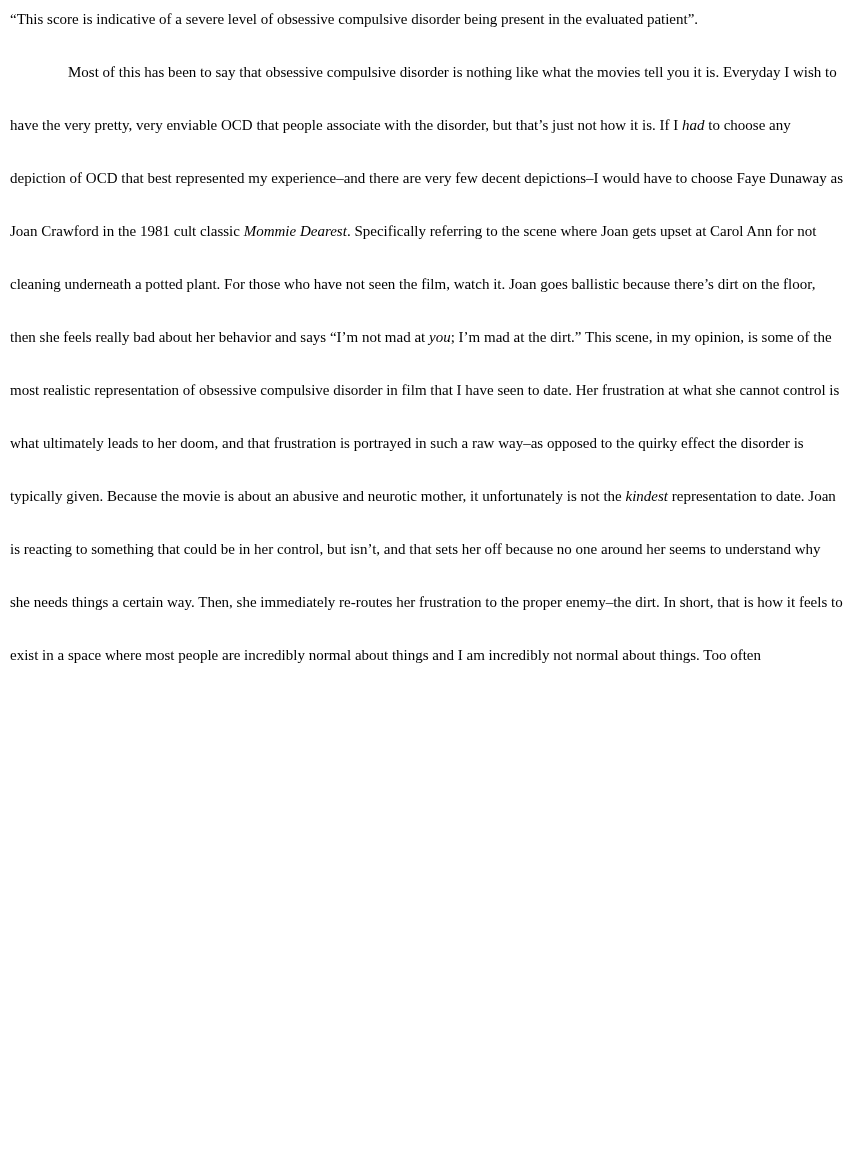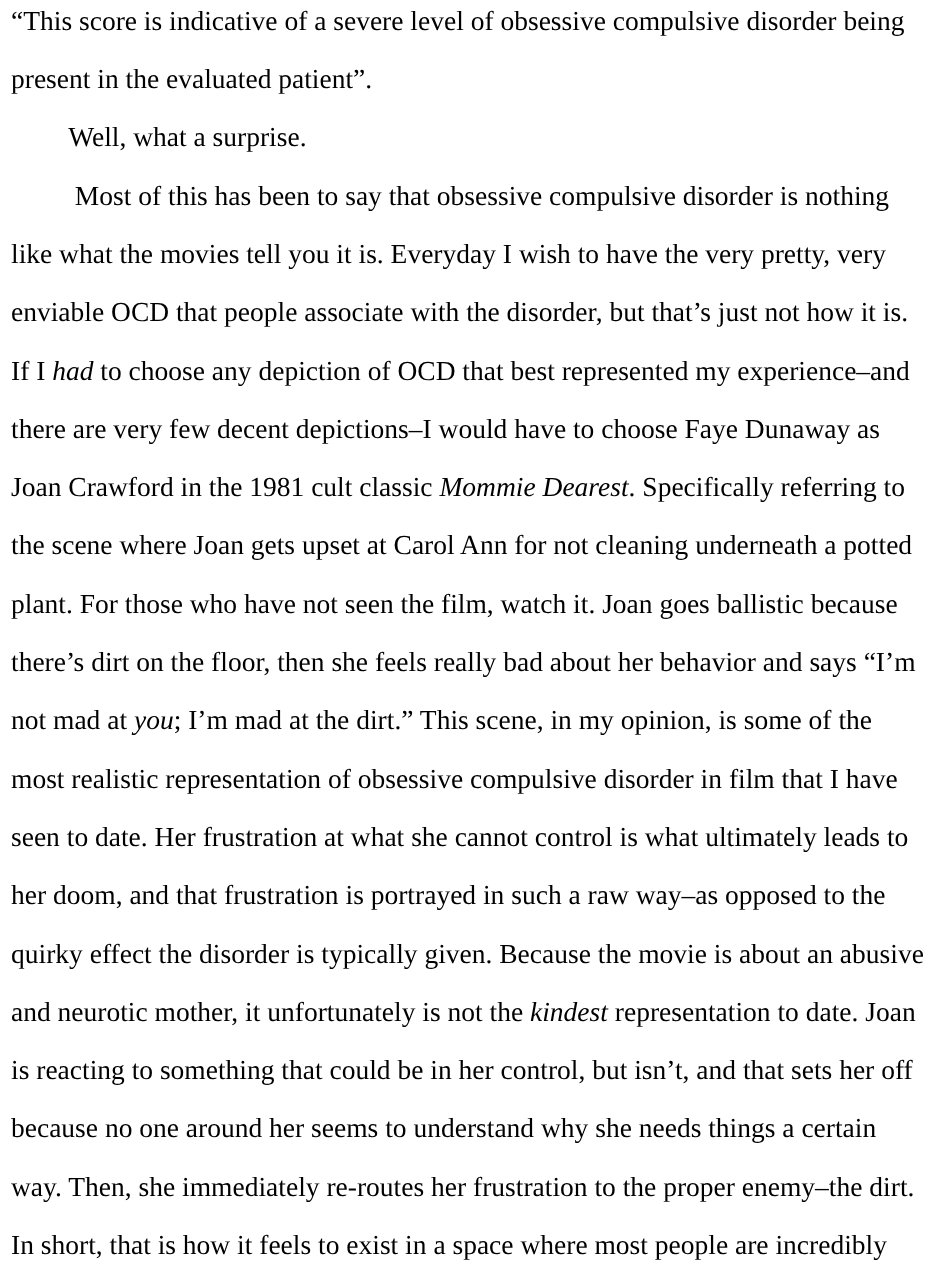--- a/index.html
+++ b/index.html
@@ -8,37 +8,36 @@
     background: #ffffff;
   }
   .page {
     width: 854px;
     height: 1162px;
     box-sizing: border-box;
     padding: 0 10px;
     overflow: hidden;
     background: #ffffff;
     font-family: "Liberation Serif", "DejaVu Serif", serif;
-    font-size: 25px;
+    font-size: 15px;
     line-height: 53px;
     color: #000000;
     text-align: left;
   }
   .content { margin-top: -7px; }
   p { margin: 0; padding: 0; }
   .indent { text-indent: 52px; }
   .indent-wide { text-indent: 58px; }
   .italic { font-style: italic; margin-top: 20px; }
 </style>
 </head>
 <body>
 
 <div class="page">
   <div class="content">
 
     <p><span>“This score is indicative of a severe level of obsessive compulsive disorder being present in the evaluated patient”.</span></p>
 
-    <p class="indent"><span>Well, what a surprise.</span></p>
 
     <p class="indent-wide"><span>Most of this has been to say that obsessive compulsive disorder is nothing like what the movies tell you it is. Everyday I wish to have the very pretty, very enviable OCD that people associate with the disorder, but that’s just not how it is. If I </span><span class="italic">had</span><span> to choose any depiction of OCD that best represented my experience–and there are very few decent depictions–I would have to choose Faye Dunaway as Joan Crawford in the 1981 cult classic </span><span class="italic">Mommie Dearest</span><span>. Specifically referring to the scene where Joan gets upset at Carol Ann for not cleaning underneath a potted plant. For those who have not seen the film, watch it. Joan goes ballistic because there’s dirt on the floor, then she feels really bad about her behavior and says “I’m not mad at </span><span class="italic">you</span><span>; I’m mad at the dirt.” This scene, in my opinion, is some of the most realistic representation of obsessive compulsive disorder in film that I have seen to date. Her frustration at what she cannot control is what ultimately leads to her doom, and that frustration is portrayed in such a raw way–as opposed to the quirky effect the disorder is typically given. Because the movie is about an abusive and neurotic mother, it unfortunately is not the </span><span class="italic">kindest</span><span> representation to date. Joan is reacting to something that could be in her control, but isn’t, and that sets her off because no one around her seems to understand why she needs things a certain way. Then, she immediately re-routes her frustration to the proper enemy–the dirt. In short, that is how it feels to exist in a space where most people are incredibly normal about things and I am incredibly not normal about things. Too often</span></p>
 
   </div>
 </div>
 
 </body></html>

